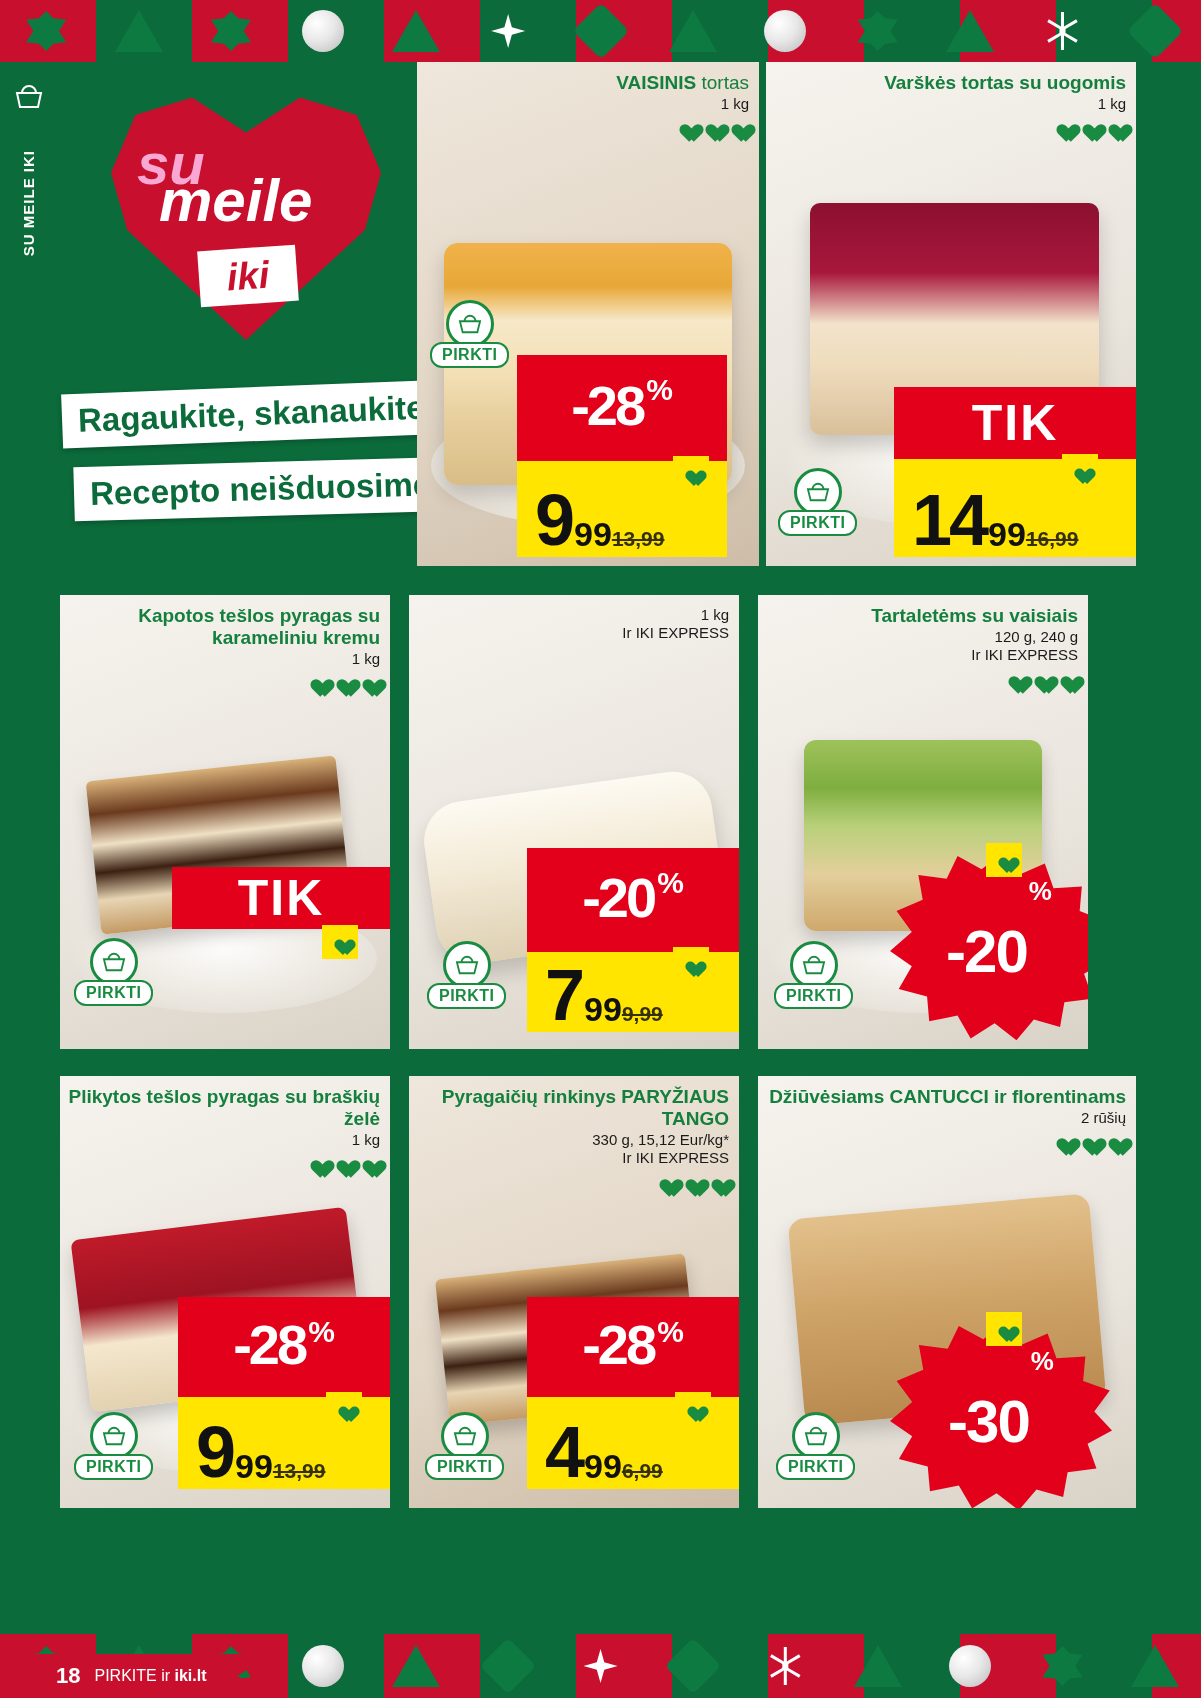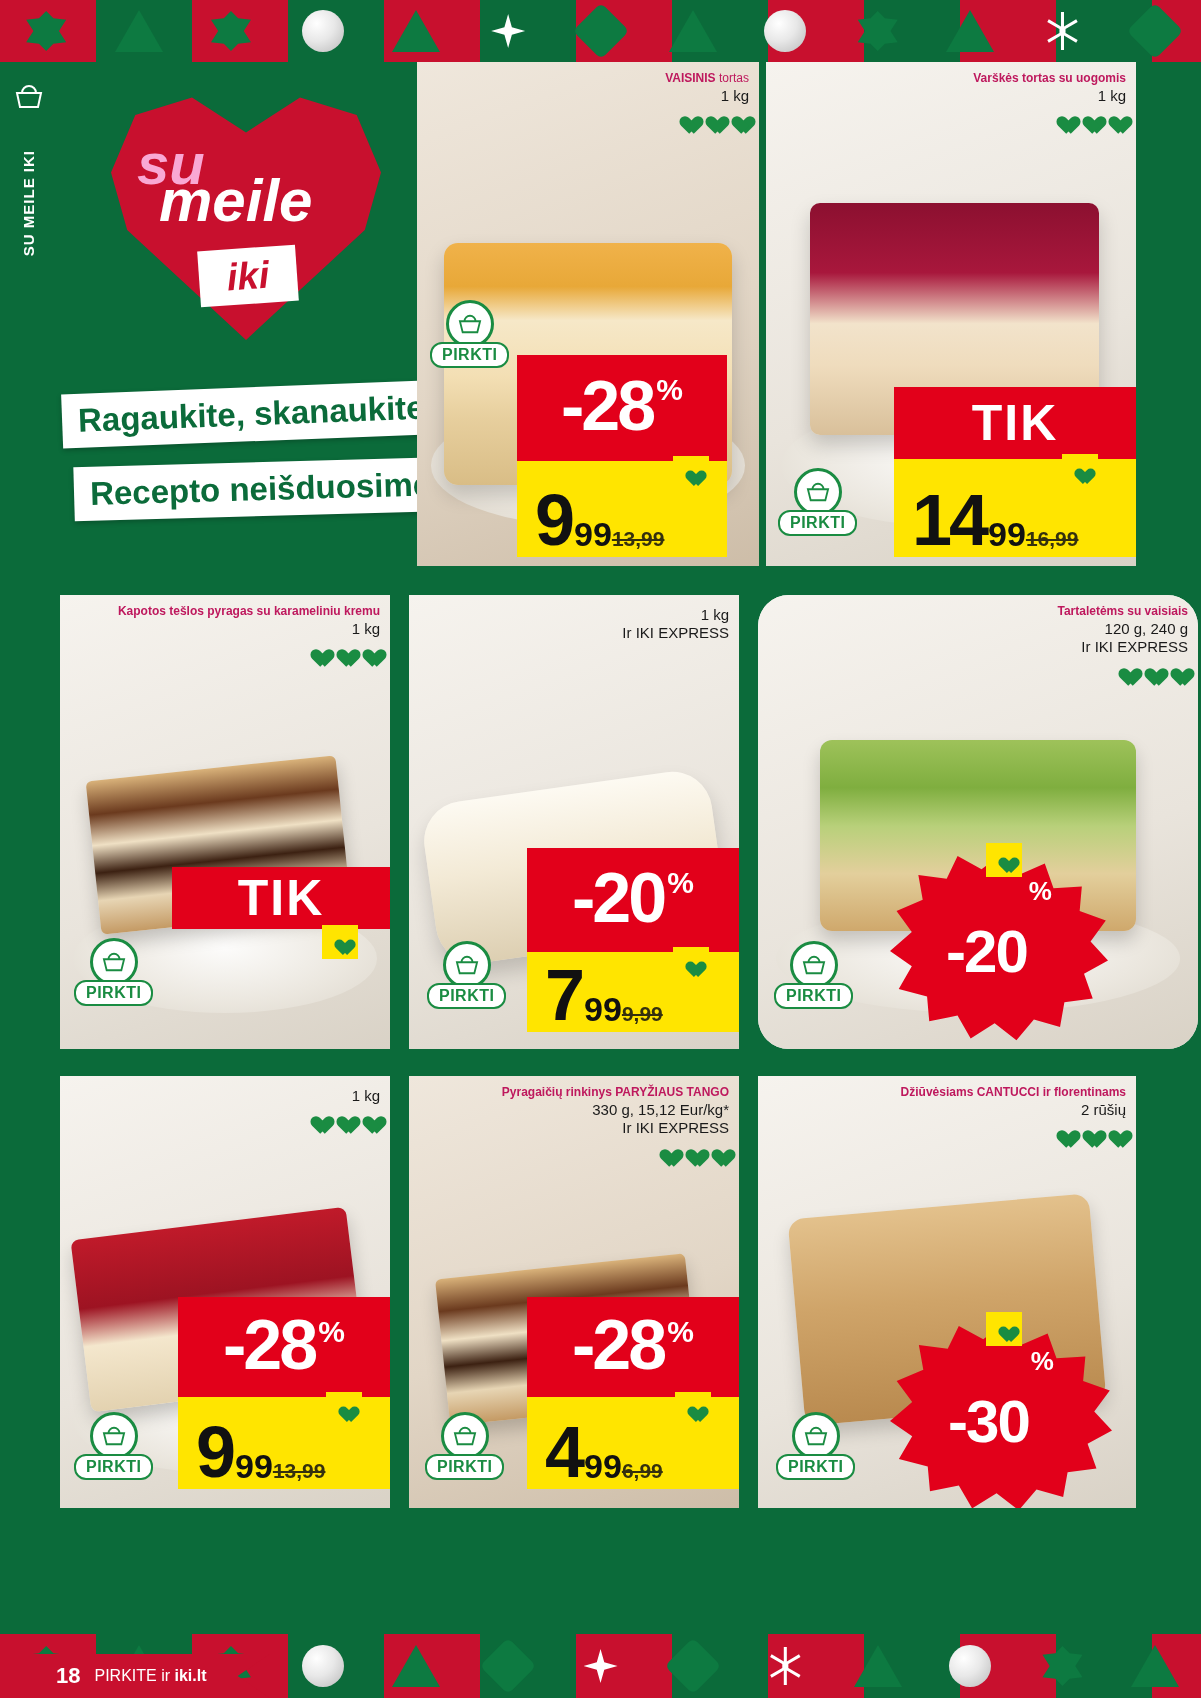--- a/index.html
+++ b/index.html
@@ -85,21 +85,21 @@
     overflow: hidden;
   }
   .photo { position: absolute; inset: 0; }
 
   
   .head {
     position: absolute; right: 10px; top: 10px;
     text-align: right; z-index: 6;
     line-height: 1.16;
   }
-  .head .name { font-size: 12px; font-weight: bold; color: #be185d; }
+  .head .name { font-size: 19px; font-weight: bold; color: #15803d; }
   .head .name .light { font-weight: normal; }
   .head .sub { font-size: 15px; color: #1a1a1a; margin-top: 1px; }
   .hearts { margin-top: 5px; display: flex; gap: 4px; justify-content: flex-end; }
   .heart {
     width: 22px; height: 20px; position: relative;
   }
   .heart::before, .heart::after {
     content: ""; position: absolute; top: 0; width: 11px; height: 17px;
     background: #1a8c42; border-radius: 11px 11px 0 0;
   }
@@ -107,21 +107,21 @@
   .heart::after { left: 11px; transform: rotate(-45deg); transform-origin: 100% 100%; }
 
   
   .red-disc {
     position: absolute; z-index: 7;
     background: #e2001a; color: #fff;
     display: flex; align-items: center; justify-content: center;
     padding: 4px 14px 8px 14px;
   }
   .red-disc .num {
-    font-size: 70px; font-weight: bold; letter-spacing: -3px; line-height: 0.9;
+    font-size: 56px; font-weight: bold; letter-spacing: -3px; line-height: 0.9;
   }
   .red-disc .pct { font-size: 30px; font-weight: bold; margin-left: 3px; align-self: flex-start; margin-top: 14px; }
   .tik-band {
     position: absolute; z-index: 7;
     background: #e2001a; color: #fff;
     font-size: 50px; font-weight: bold; letter-spacing: 2px;
     display: flex; align-items: center; justify-content: center;
   }
   .yellow-price {
     position: absolute; z-index: 7;
@@ -484,21 +484,21 @@
       <span class="circ">
         <svg viewBox="0 0 26 24" width="24" height="22">
             <path d="M2 9 h22 l-3 12 h-16 z" fill="none" stroke="#1a8c42" stroke-width="2"></path>
             <path d="M7 9 a6 6 0 0 1 12 0" fill="none" stroke="#1a8c42" stroke-width="2"></path>
           </svg>
       </span>
       <span class="lbl">PIRKTI</span>
     </div>
   </div>
 
-  <div class="tile" style="left:758px; top:595px; width:440px; height:454px;border-radius:31px;">
+  <div class="tile" style="left:758px; top:595px; width:330px; height:454px;">
     <div class="photo bg-light">
       <div class="plate"></div>
       <div class="tart"></div>
     </div>
     <div class="head">
       <div class="name">Tartaletėms su vaisiais</div>
       <div class="sub">120 g, 240 g</div>
       <div class="sub">Ir IKI EXPRESS</div>
       <div class="hearts">
         <span class="heart"></span>
@@ -523,20 +523,21 @@
       <span class="lbl">PIRKTI</span>
     </div>
   </div>
 
   <div class="tile" style="left:60px; top:1076px; width:330px; height:432px;">
     <div class="photo bg-light">
       <div class="plate"></div>
       <div class="jelly"></div>
     </div>
     <div class="head">
+      <div class="name">Plikytos tešlos pyragas su braškių želė</div>
       <div class="sub">1 kg</div>
       <div class="hearts">
         <span class="heart"></span>
         <span class="heart"></span>
         <span class="heart"></span>
       </div>
     </div>
     <div class="red-disc" style="left:118px; top:221px; width:212px; height:100px;">
       <span class="num">-28</span>
       <span class="pct">%</span>

